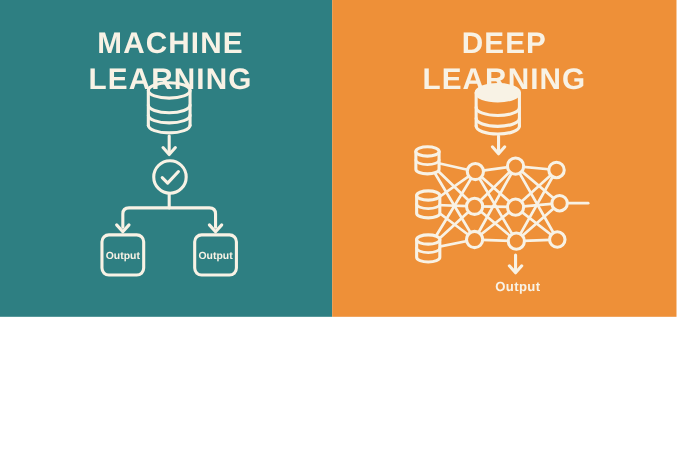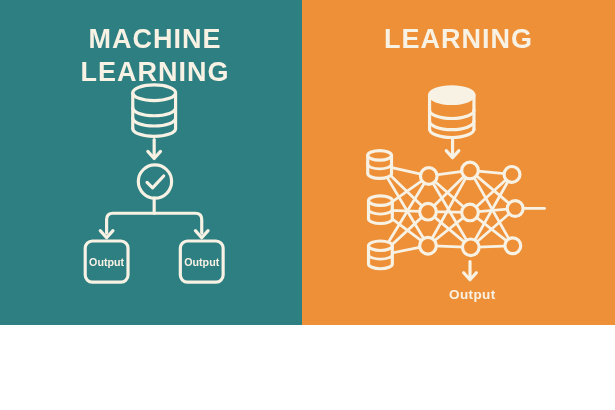--- a/index.html
+++ b/index.html
@@ -7,21 +7,21 @@
     --right-bg: #ee9038;
     --cream: #f8f2e5;
   }
   * { margin: 0; padding: 0; box-sizing: border-box; }
   body { width: 615px; height: 410px; overflow: hidden; }
   .canvas {
     width: 615px; height: 410px;
     display: flex;
     font-family: "Liberation Sans", sans-serif;
   }
-  .panel { position: relative; height: 325px; overflow: hidden; }
+  .panel { position: relative; height: 288px; overflow: hidden; }
   .panel.left  { width: 302px; background: var(--left-bg); }
   .panel.right { width: 313px; background: var(--right-bg); }
   .title {
     position: absolute; top: 23px; left: 0; width: 100%;
     text-align: center;
     font-weight: 700; font-size: 27px; line-height: 33px;
     letter-spacing: 1px;
     color: var(--cream);
   }
   .title span { display: block; }
@@ -86,20 +86,21 @@
       </g>
       <g>
         <rect class="st" x="188" y="304" width="54" height="52" rx="9"></rect>
         <text class="box-label" x="215" y="335">Output</text>
       </g>
     </svg>
   </section>
 
   <section class="panel right">
     <h1 class="title">
+      <span>DEEP</span>
       <span>LEARNING</span>
     </h1>
 
     <svg class="diagram" viewBox="0 0 313 410">
 
       <g>
         <path class="st" d="M 120 120 L 120 163"></path>
         <path class="st" d="M 176 120 L 176 163"></path>
         <path class="st" d="M 120 163 A 28 10.5 0 0 0 176 163"></path>
         <path class="st" d="M 120 139 A 28 10.5 0 0 0 176 139"></path>

